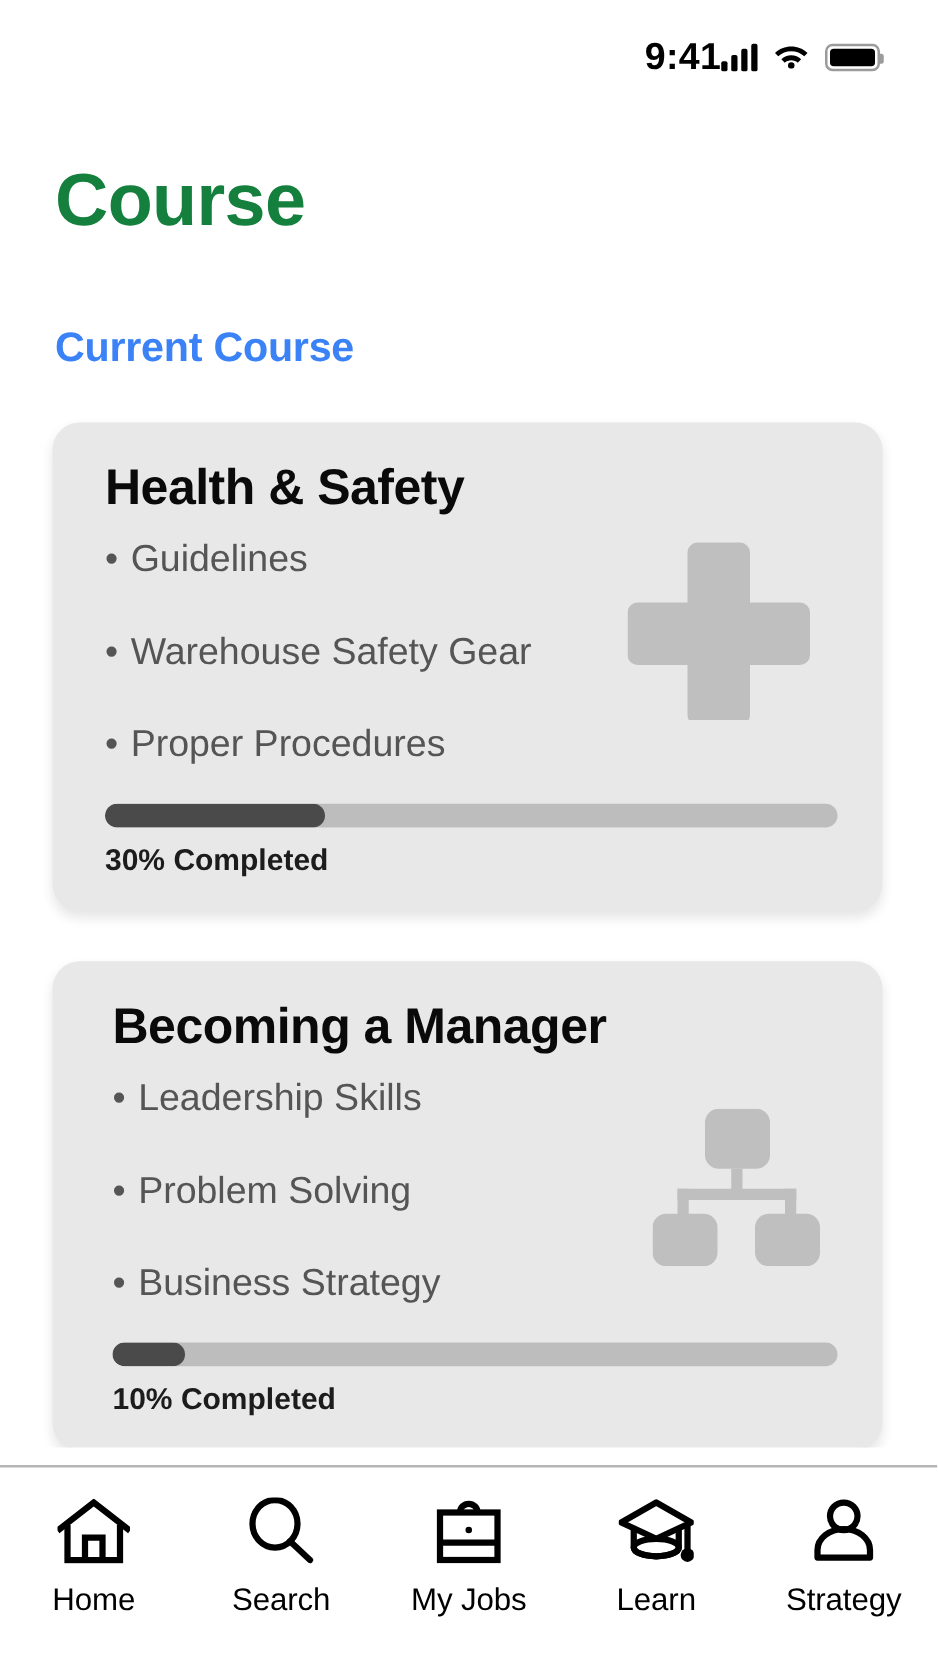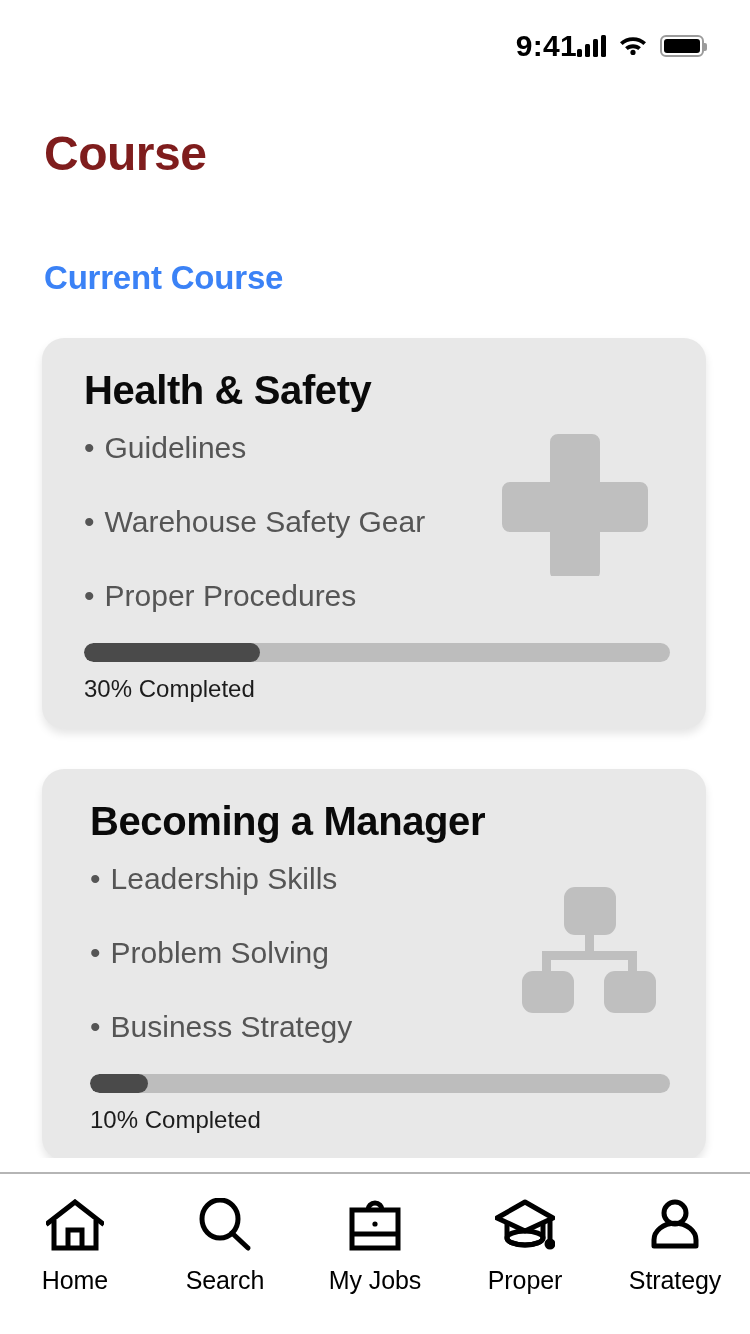--- a/index.html
+++ b/index.html
@@ -86,23 +86,23 @@
     height: 100%;
     background: #000;
     border-radius: 3px;
   }
 
   
   .page-title {
     position: absolute;
     top: 126px;
     left: 44px;
-    font-size: 48px;
+    font-size: 59px;
     font-weight: bold;
-    color: #7f1d1d;
+    color: #15803d;
     letter-spacing: -0.5px;
   }
   .section-title {
     position: absolute;
     top: 259px;
     left: 44px;
     font-size: 33px;
     font-weight: bold;
     color: #3b82f6;
     letter-spacing: -0.2px;
@@ -173,20 +173,21 @@
   }
   .progress-fill {
     height: 100%;
     background: #4a4a4a;
     border-radius: 999px;
   }
   .progress-label {
     margin-top: 13px;
     font-size: 24px;
     color: #1c1c1c;
+    font-weight: bold;
   }
 
   
   .tab-bar {
     position: absolute;
     left: 0;
     bottom: 0;
     width: 750px;
     height: 162px;
     background: #ffffff;
@@ -341,21 +342,21 @@
     <div class="tab">
       <span class="tab-icon">
         <svg width="60" height="54" viewBox="0 0 60 54" aria-hidden="true">
           <path d="M30 4 L58 20 L30 33 L2 20 Z" fill="none" stroke="#000" stroke-width="5" stroke-linejoin="round"></path>
           <path d="M12 24 V40 a18 7 0 0 0 36 0 V24" fill="none" stroke="#000" stroke-width="5"></path>
           <ellipse cx="30" cy="40" rx="18" ry="7" fill="none" stroke="#000" stroke-width="5"></ellipse>
           <line x1="55" y1="21" x2="55" y2="42" stroke="#000" stroke-width="5"></line>
           <circle cx="55" cy="46" r="5.5" fill="#000"></circle>
         </svg>
       </span>
-      <span class="tab-label">Proper</span>
+      <span class="tab-label">Learn</span>
     </div>
 
     <div class="tab">
       <span class="tab-icon">
         <svg width="54" height="54" viewBox="0 0 54 54" aria-hidden="true">
           <circle cx="27" cy="15" r="11" fill="none" stroke="#000" stroke-width="5"></circle>
           <path d="M6 48 v-6 a15 12 0 0 1 42 0 v6 Z" fill="none" stroke="#000" stroke-width="5" stroke-linejoin="round"></path>
         </svg>
       </span>
       <span class="tab-label">Strategy</span>

